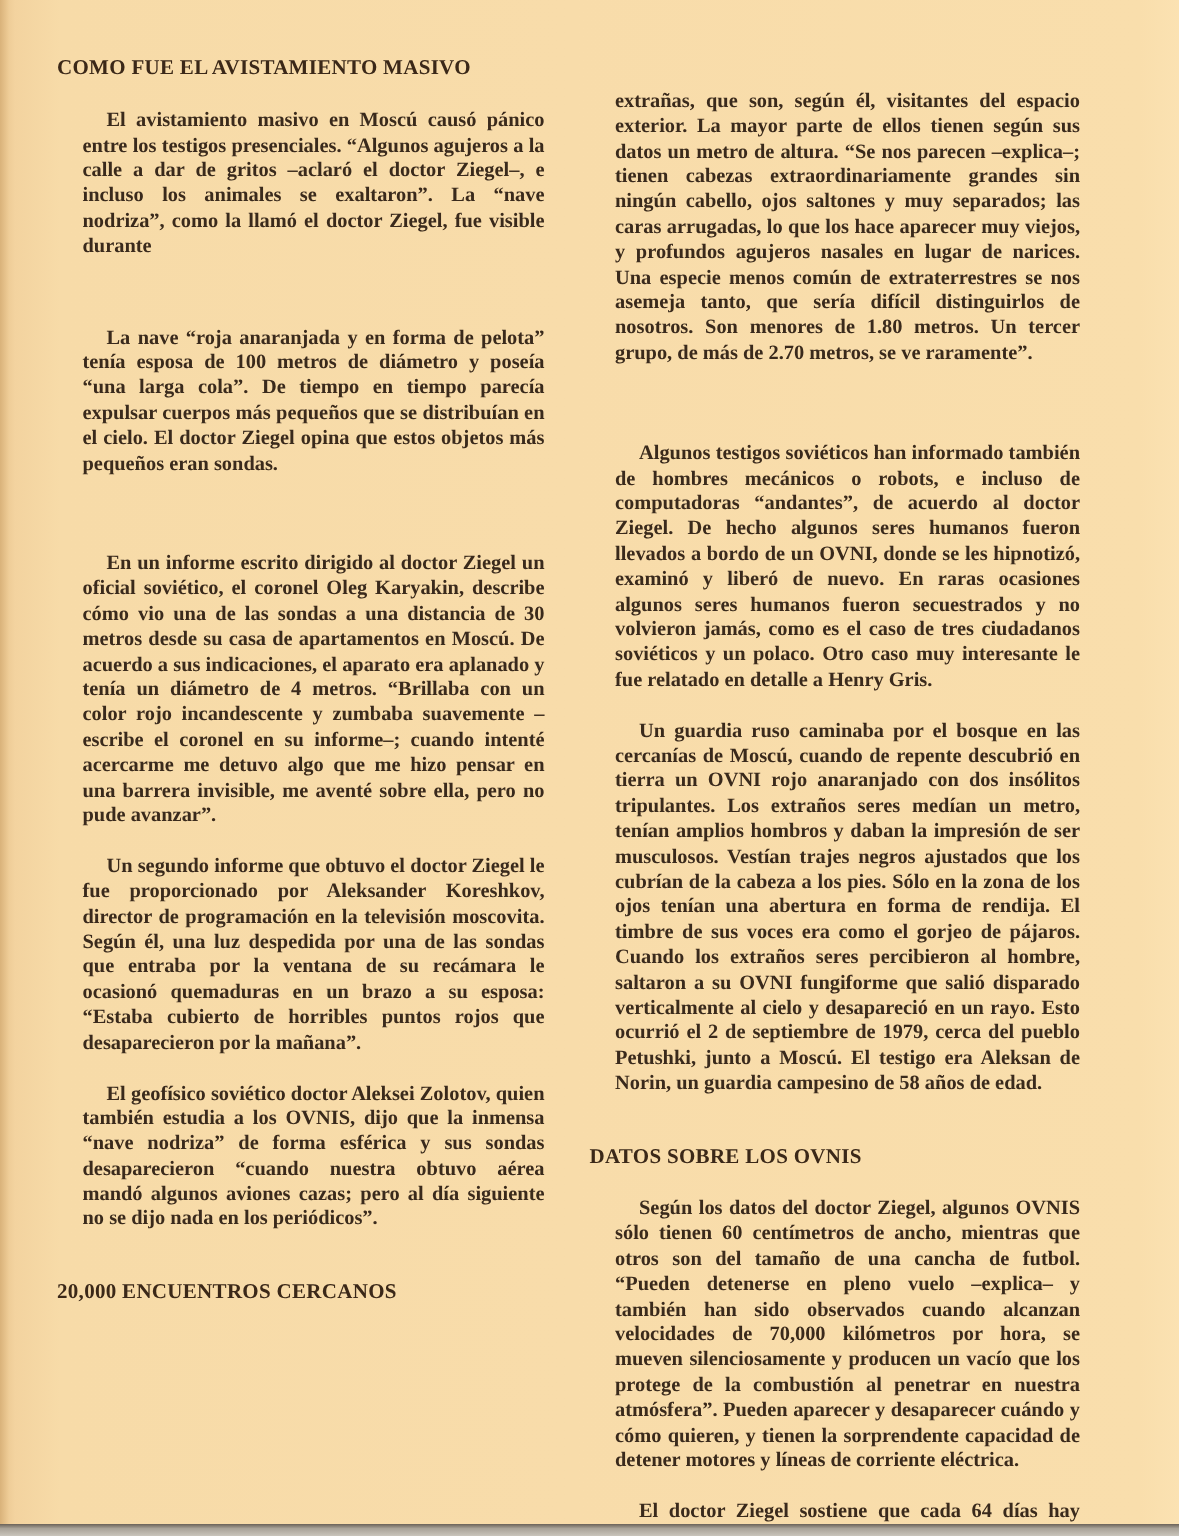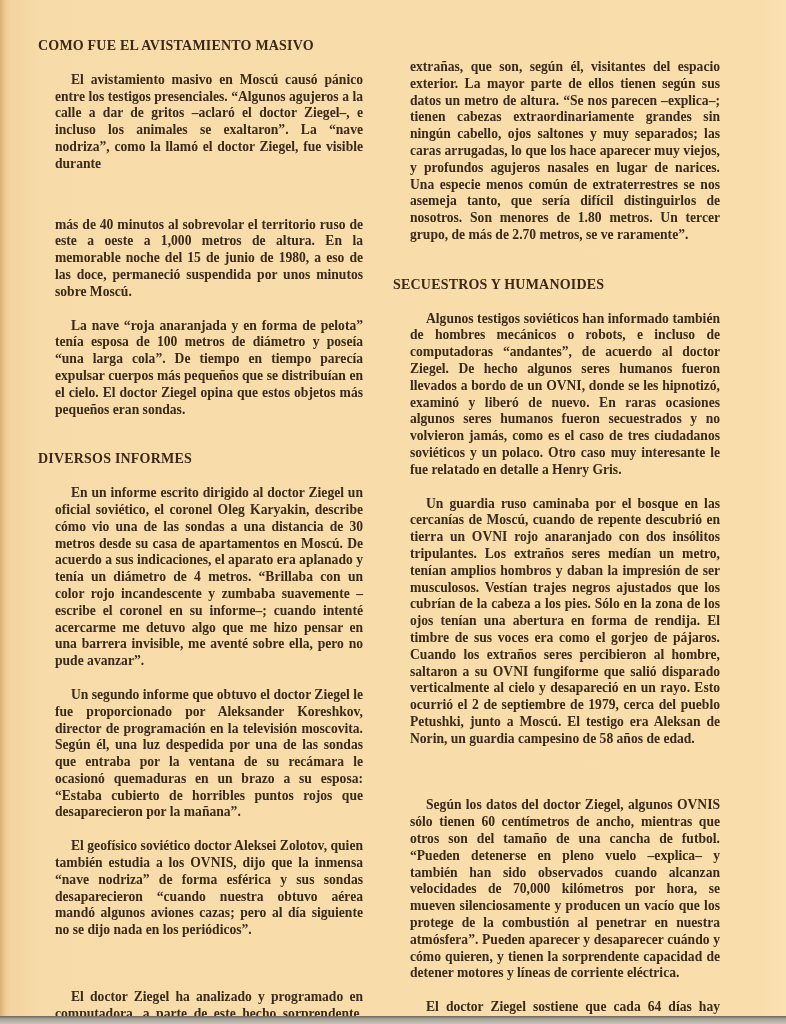--- a/index.html
+++ b/index.html
@@ -43,45 +43,43 @@
 </head>
 <body>
 
 <div class="page">
 
   <div class="col col-left">
     <section>
       <h2>COMO FUE EL AVISTAMIENTO MASIVO</h2>
       <p>El avistamiento masivo en Moscú causó pánico entre los testigos presenciales. “Algunos agujeros a la calle a dar de gritos –aclaró el doctor Ziegel–, e incluso los animales se exaltaron”. La “nave nodriza”, como la llamó el doctor Ziegel, fue visible durante</p>
       <div class="gap-sm"></div>
-      <p class="noindent">más de 40 minutos al sobrevolar el territorio ruso de este a oeste a 1,000 metros de altura. En la memorable noche del 15 de junio de 1980, a eso de las doce, permaneció suspendida por unos minutos sobre Moscú.</p>
       <p>La nave “roja anaranjada y en forma de pelota” tenía esposa de 100 metros de diámetro y poseía “una larga cola”. De tiempo en tiempo parecía expulsar cuerpos más pequeños que se distribuían en el cielo. El doctor Ziegel opina que estos objetos más pequeños eran sondas.</p>
     </section>
     <div class="gap"></div>
     <section>
-      <h2>DIVERSOS INFORMES</h2>
       <p>En un informe escrito dirigido al doctor Ziegel un oficial soviético, el coronel Oleg Karyakin, describe cómo vio una de las sondas a una distancia de 30 metros desde su casa de apartamentos en Moscú. De acuerdo a sus indicaciones, el aparato era aplanado y tenía un diámetro de 4 metros. “Brillaba con un color rojo incandescente y zumbaba suavemente –escribe el coronel en su informe–; cuando intenté acercarme me detuvo algo que me hizo pensar en una barrera invisible, me aventé sobre ella, pero no pude avanzar”.</p>
       <p>Un segundo informe que obtuvo el doctor Ziegel le fue proporcionado por Aleksander Koreshkov, director de programación en la televisión moscovita. Según él, una luz despedida por una de las sondas que entraba por la ventana de su recámara le ocasionó quemaduras en un brazo a su esposa: “Estaba cubierto de horribles puntos rojos que desaparecieron por la mañana”.</p>
       <p>El geofísico soviético doctor Aleksei Zolotov, quien también estudia a los OVNIS, dijo que la inmensa “nave nodriza” de forma esférica y sus sondas desaparecieron “cuando nuestra obtuvo aérea mandó algunos aviones cazas; pero al día siguiente no se dijo nada en los periódicos”.</p>
     </section>
     <div class="gap"></div>
     <section>
-      <p>El doctor Ziegel ha analizado y programado en computadora, a parte de este hecho sorprendente, más de 20,000 encuentros cercanos y avistamientos de OVNIS en su país. Entre ellos se hallan también muchos informes de encuentros con formas de vida</p>
+      <h2>20,000 ENCUENTROS CERCANOS</h2>
     </section>
   </div>
 
   <div class="col col-right">
     <p class="noindent">extrañas, que son, según él, visitantes del espacio exterior. La mayor parte de ellos tienen según sus datos un metro de altura. “Se nos parecen –explica–; tienen cabezas extraordinariamente grandes sin ningún cabello, ojos saltones y muy separados; las caras arrugadas, lo que los hace aparecer muy viejos, y profundos agujeros nasales en lugar de narices. Una especie menos común de extraterrestres se nos asemeja tanto, que sería difícil distinguirlos de nosotros. Son menores de 1.80 metros. Un tercer grupo, de más de 2.70 metros, se ve raramente”.</p>
     <div class="gap"></div>
     <section>
-      <h2>SECUESTROS Y HUMANOIDES</h2>
       <p>Algunos testigos soviéticos han informado también de hombres mecánicos o robots, e incluso de computadoras “andantes”, de acuerdo al doctor Ziegel. De hecho algunos seres humanos fueron llevados a bordo de un OVNI, donde se les hipnotizó, examinó y liberó de nuevo. En raras ocasiones algunos seres humanos fueron secuestrados y no volvieron jamás, como es el caso de tres ciudadanos soviéticos y un polaco. Otro caso muy interesante le fue relatado en detalle a Henry Gris.</p>
       <p>Un guardia ruso caminaba por el bosque en las cercanías de Moscú, cuando de repente descubrió en tierra un OVNI rojo anaranjado con dos insólitos tripulantes. Los extraños seres medían un metro, tenían amplios hombros y daban la impresión de ser musculosos. Vestían trajes negros ajustados que los cubrían de la cabeza a los pies. Sólo en la zona de los ojos tenían una abertura en forma de rendija. El timbre de sus voces era como el gorjeo de pájaros. Cuando los extraños seres percibieron al hombre, saltaron a su OVNI fungiforme que salió disparado verticalmente al cielo y desapareció en un rayo. Esto ocurrió el 2 de septiembre de 1979, cerca del pueblo Petushki, junto a Moscú. El testigo era Aleksan de Norin, un guardia campesino de 58 años de edad.</p>
     </section>
     <div class="gap"></div>
     <section>
+      <h2>DATOS SOBRE LOS OVNIS</h2>
       <p>Según los datos del doctor Ziegel, algunos OVNIS sólo tienen 60 centímetros de ancho, mientras que otros son del tamaño de una cancha de futbol. “Pueden detenerse en pleno vuelo –explica– y también han sido observados cuando alcanzan velocidades de 70,000 kilómetros por hora, se mueven silenciosamente y producen un vacío que los protege de la combustión al penetrar en nuestra atmósfera”. Pueden aparecer y desaparecer cuándo y cómo quieren, y tienen la sorprendente capacidad de detener motores y líneas de corriente eléctrica.</p>
       <p>El doctor Ziegel sostiene que cada 64 días hay actividades de OVNIS sobre la Unión Soviética. Sin embargo, carece de cualquier explicación para esta regularidad tan extraña.</p>
     </section>
   </div>
 
 </div>
 <div class="bottom-edge"></div>
 
 </body></html>

